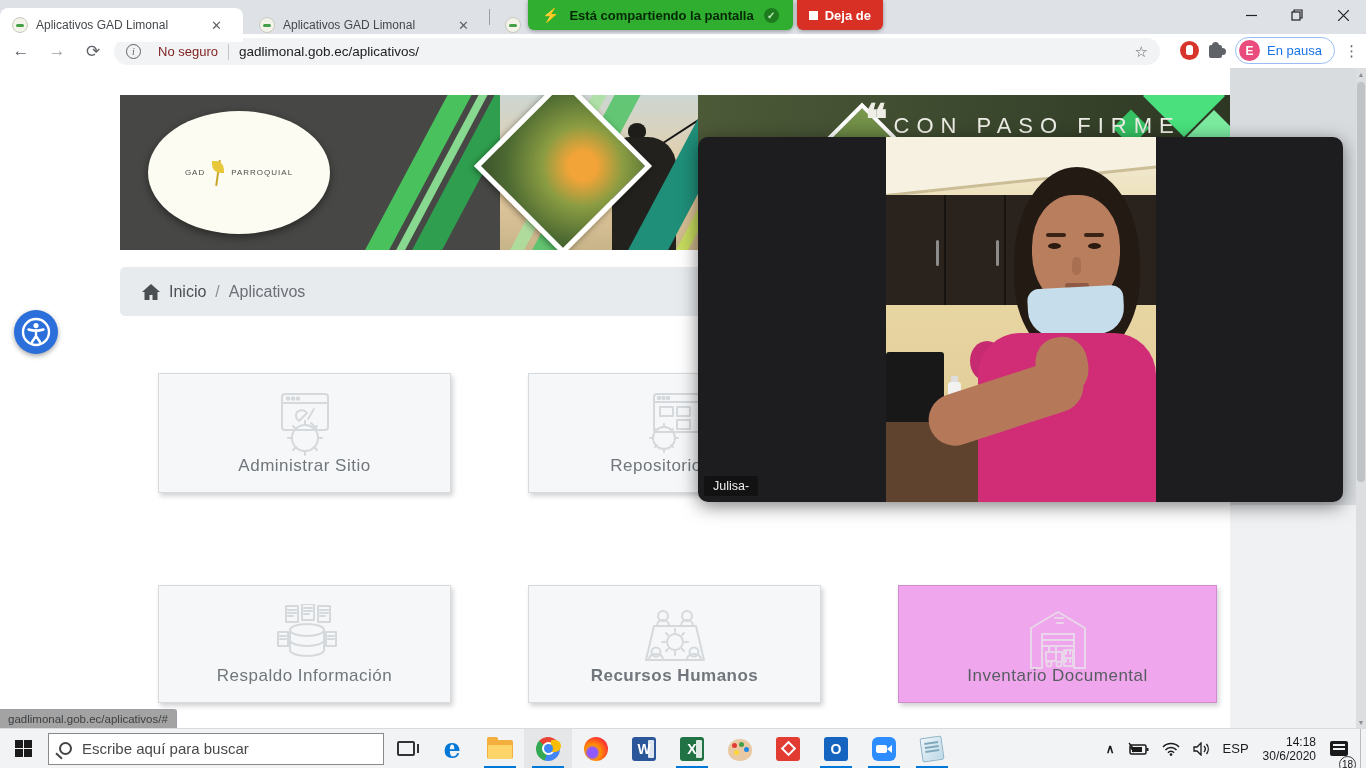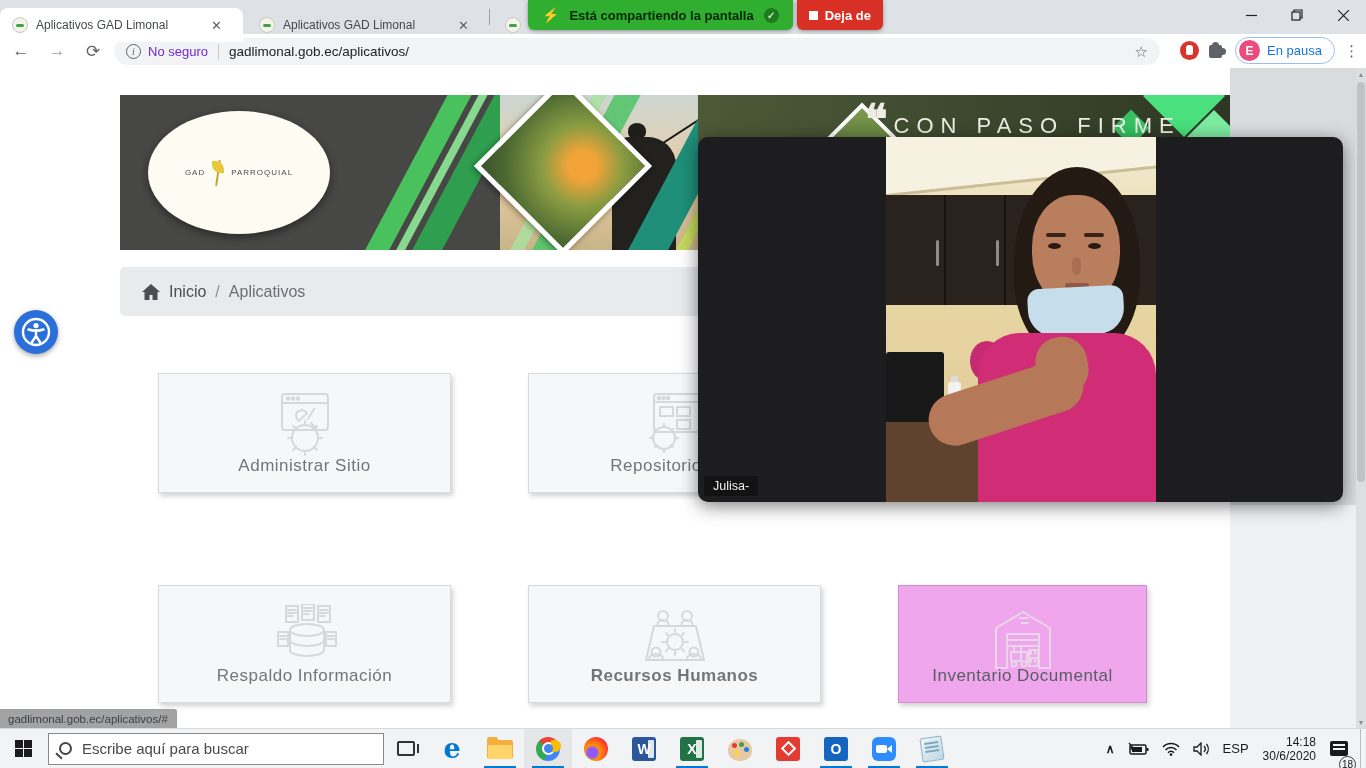--- a/index.html
+++ b/index.html
@@ -27,21 +27,21 @@
   .share-shield { width:15px; height:15px; border-radius:50%; background:#1d7a1d; color:#bff0bf; font-size:10px; display:flex; align-items:center; justify-content:center; }
   .share-stop { margin-left:4px; display:flex; align-items:center; gap:7px; background:#d93025; color:#fff; font-weight:bold; font-size:13px; padding:0 12px; border-radius:0 0 6px 6px; height:30px; }
   .share-stop .stop-square { width:9px; height:9px; background:#fff; display:inline-block; }
 
   
   .addressbar { position:absolute; left:0; top:34px; width:1366px; height:34px; background:#fff; display:flex; align-items:center; }
   .nav-ic { width:30px; height:30px; display:flex; align-items:center; justify-content:center; font-size:17px; color:#5f6368; margin-left:6px; }
   .nav-ic.fwd { color:#9aa0a6; }
   .omnibox { position:absolute; left:114px; top:4px; width:1046px; height:27px; background:#f1f3f4; border-radius:14px; display:flex; align-items:center; padding:0 12px; font-size:13px; }
   .omni-info { width:15px; height:15px; border:1.4px solid #5f6368; border-radius:50%; color:#5f6368; font-size:10px; display:flex; align-items:center; justify-content:center; font-family:"Liberation Serif",serif; font-style:italic; flex:none; }
-  .omni-sec { color:#6d28d9; margin-left:7px; }
+  .omni-sec { color:#7f1d1d; margin-left:17px; }
   .omni-div { width:1px; height:16px; background:#c4c7ca; margin:0 10px; }
   .omni-url { color:#202124; font-size:13.5px; }
   .omni-star { margin-left:auto; color:#5f6368; font-size:15px; }
   .addr-right { position:absolute; right:8px; top:3px; display:flex; align-items:center; gap:9px; }
   .adblock { width:19px; height:19px; border-radius:50%; background:#d7352b; position:relative; }
   .adblock::after { content:""; position:absolute; left:6px; top:4px; width:7px; height:10px; background:#fff; border-radius:3px 3px 2px 2px; }
   .ext-puzzle { position:relative; width:18px; height:18px; }
   .ext-puzzle .pz-body { position:absolute; left:1px; top:3px; width:13px; height:13px; background:#5f6368; border-radius:2px; }
   .ext-puzzle .pz-a { position:absolute; left:4px; top:0; width:7px; height:7px; background:#5f6368; border-radius:50%; }
   .ext-puzzle .pz-b { position:absolute; right:0; top:6px; width:7px; height:7px; background:#5f6368; border-radius:50%; }
@@ -90,21 +90,21 @@
   
   .card { position:absolute; background:#f6f7f8; border:1px solid #d8dbde; box-shadow:2px 3px 5px rgba(0,0,0,.18); display:flex; flex-direction:column; align-items:center; justify-content:flex-end; padding-bottom:16px; }
   .card .c-icon { position:absolute; top:18px; left:50%; transform:translateX(-50%); }
   .card .c-label { font-size:17px; color:#70767b; letter-spacing:.5px; }
   .card.pink { background:#f0a6ec; border:1px solid #cf8cd0; }
   .card.pink .c-label { color:#585d62; }
   .c1 { left:158px; top:305px; width:293px; height:120px; }
   .c2 { left:528px; top:305px; width:293px; height:120px; }
   .c3 { left:158px; top:517px; width:293px; height:118px; }
   .c4 { left:528px; top:517px; width:293px; height:118px;font-weight:bold; }
-  .c5 { left:898px; top:517px; width:249px; height:118px; }
+  .c5 { left:898px; top:517px; width:319px; height:118px; }
   .c-icon svg { stroke:#d5d9dc; fill:none; stroke-width:2; stroke-linecap:round; stroke-linejoin:round; }
   .card.pink .c-icon svg { stroke:#e9d6ea; }
 
   
   .a11y { position:absolute; left:14px; top:310px; width:44px; height:44px; border-radius:50%; background:#2b6fdb; box-shadow:0 2px 5px rgba(0,0,0,.35); display:flex; align-items:center; justify-content:center; z-index:8; }
 
   
   .video-win { position:absolute; left:698px; top:137px; width:645px; height:365px; background:#1d1d1f; border-radius:10px; z-index:20; box-shadow:0 4px 18px rgba(0,0,0,.5); overflow:hidden; }
   .portrait { position:absolute; left:188px; top:0; width:270px; height:365px; background:linear-gradient(180deg,#f2ecd8 0%,#ead9a8 30%,#e3cf9a 70%,#d9c48e 100%); overflow:hidden; }
   .ceiling { position:absolute; left:-10px; top:-30px; width:300px; height:75px; background:#f6f1e0; transform:rotate(-6deg); border-bottom:3px solid #cbbd96; }

